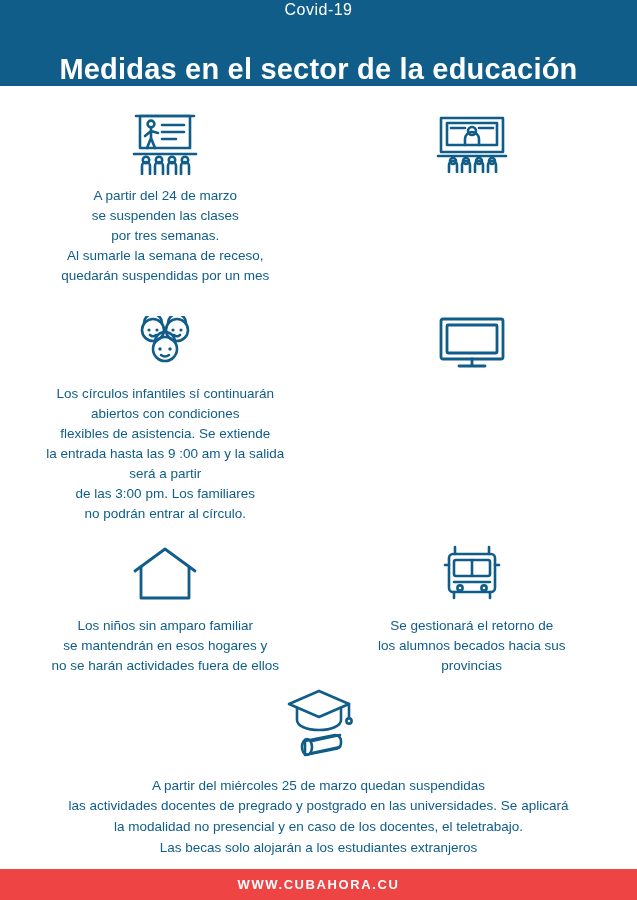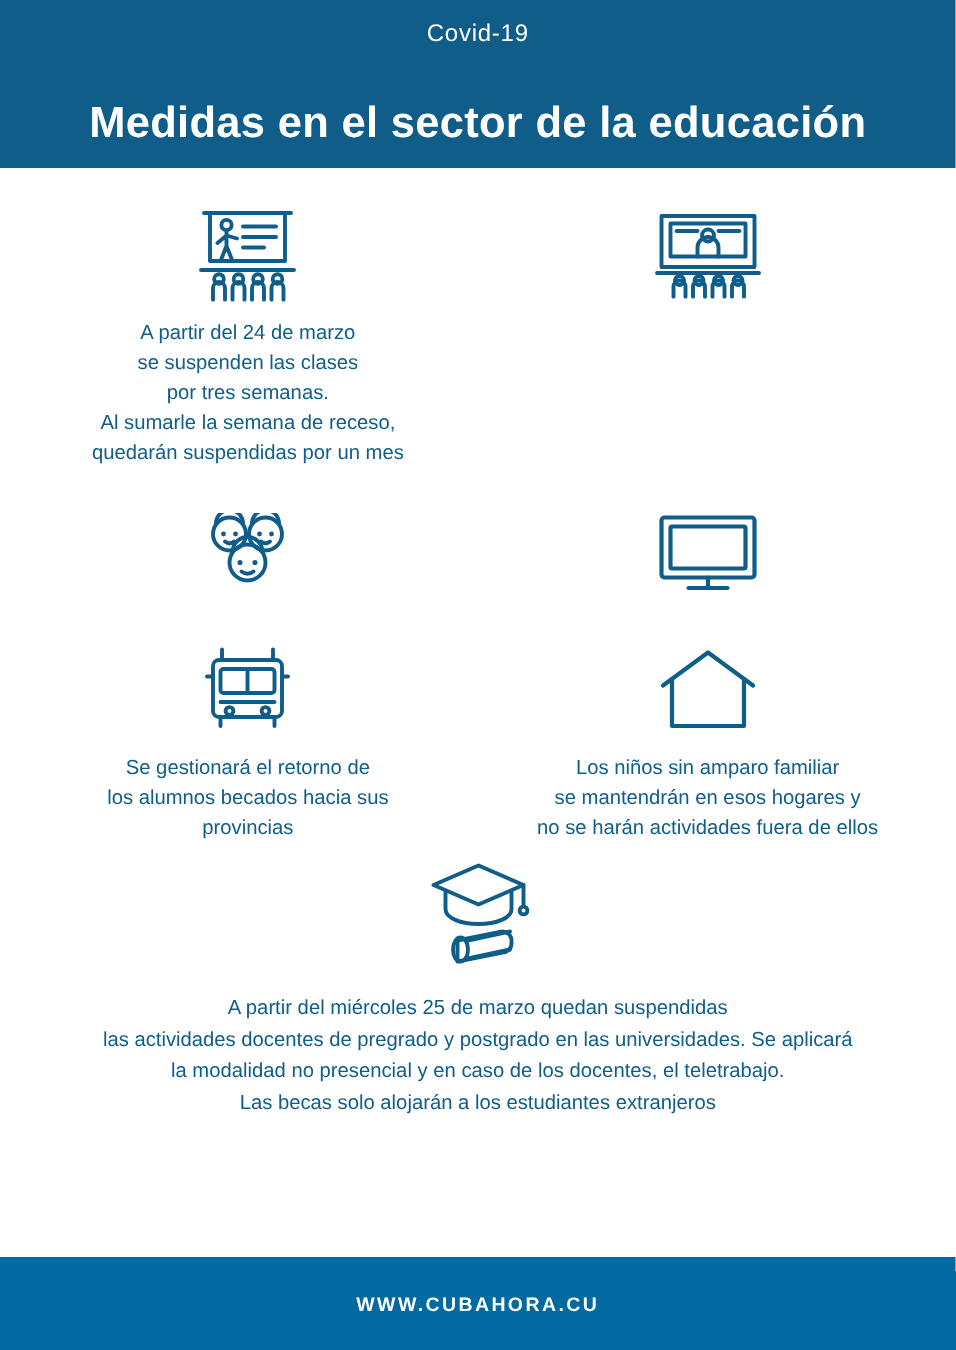--- a/index.html
+++ b/index.html
@@ -94,21 +94,21 @@
     line-height: 1.55;
     color: #0f5d88;
     white-space: pre-line;
     padding: 0 20px;
   }
   
   .row-gap-1 .cell { padding-bottom: 6px; }
   .spacer-sm { height: 10px; }
   
   .footer {
-    background: #0369a1;
+    background: #ef4444;
     height: 62px;
     display: flex;
     align-items: center;
     justify-content: center;
   }
   .footer .url {
     color: #ffffff;
     font-size: 13px;
     letter-spacing: 1.6px;
     font-weight: bold;
@@ -197,37 +197,56 @@
             <circle cx="44" cy="14" r="1.6" fill="#0f5d88" stroke="none"></circle>
             <circle cx="52" cy="14" r="1.6" fill="#0f5d88" stroke="none"></circle>
             <path d="M45 19 q3 2.5 6 0"></path>
             <circle cx="36" cy="33" r="12"></circle>
             <path d="M26 26 a8.5 8.5 0 0 1 20 0"></path>
             <circle cx="31" cy="33" r="1.7" fill="#0f5d88" stroke="none"></circle>
             <circle cx="41" cy="33" r="1.7" fill="#0f5d88" stroke="none"></circle>
             <path d="M32 39 q4 3 8 0"></path>
           </svg>
         </div>
+        <div class="cell-text">Los círculos infantiles sí continuarán
+abiertos con condiciones
+flexibles de asistencia. Se extiende
+la entrada hasta las 9 :00 am y la salida
+será a partir
+de las 3:00 pm. Los familiares
+no podrán entrar al círculo.</div>
       </div>
 
       <div class="cell">
         <div class="icon-wrap">
           <svg width="70" height="54" viewBox="0 0 70 54" fill="none" stroke="#0f5d88" stroke-width="2.8" stroke-linecap="round" stroke-linejoin="round">
             <rect x="4" y="4" width="62" height="40" rx="2"></rect>
             <rect x="10" y="10" width="50" height="28" rx="1"></rect>
             <line x1="35" y1="44" x2="35" y2="50"></line>
             <line x1="22" y1="51" x2="48" y2="51"></line>
           </svg>
         </div>
       </div>
     </div>
 
     <div class="spacer-sm"></div>
 
     <div class="grid">
+
+      <div class="cell">
+        <div class="icon-wrap">
+          <svg width="72" height="58" viewBox="0 0 72 58" fill="none" stroke="#0f5d88" stroke-width="2.8" stroke-linecap="round" stroke-linejoin="round">
+            <path d="M6 26 L36 4 L66 26"></path>
+            <path d="M12 22 V53 h48 V22"></path>
+          </svg>
+        </div>
+        <div class="cell-text">Los niños sin amparo familiar
+se mantendrán en esos hogares y
+no se harán actividades fuera de ellos</div>
+      </div>
 
       <div class="cell">
         <div class="icon-wrap">
           <svg width="62" height="62" viewBox="0 0 62 62" fill="none" stroke="#0f5d88" stroke-width="2.6" stroke-linecap="round" stroke-linejoin="round">
             <line x1="14" y1="4" x2="14" y2="11"></line>
             <line x1="48" y1="4" x2="48" y2="11"></line>
             <rect x="8" y="11" width="46" height="38" rx="4"></rect>
             <rect x="13" y="17" width="36" height="16" rx="2"></rect>
             <line x1="31" y1="17" x2="31" y2="33"></line>
             <line x1="13" y1="39" x2="49" y2="39"></line>
@@ -235,32 +254,20 @@
             <circle cx="43" cy="45" r="2.6"></circle>
             <path d="M13 49 v6 M49 49 v6"></path>
             <line x1="4" y1="22" x2="8" y2="22"></line>
             <line x1="54" y1="22" x2="58" y2="22"></line>
           </svg>
         </div>
         <div class="cell-text">Se gestionará el retorno de
 los alumnos becados hacia sus
 provincias</div>
       </div>
-
-      <div class="cell">
-        <div class="icon-wrap">
-          <svg width="72" height="58" viewBox="0 0 72 58" fill="none" stroke="#0f5d88" stroke-width="2.8" stroke-linecap="round" stroke-linejoin="round">
-            <path d="M6 26 L36 4 L66 26"></path>
-            <path d="M12 22 V53 h48 V22"></path>
-          </svg>
-        </div>
-        <div class="cell-text">Los niños sin amparo familiar
-se mantendrán en esos hogares y
-no se harán actividades fuera de ellos</div>
-      </div>
     </div>
 
     <div class="full-cell">
       <div class="icon-wrap">
         <svg width="80" height="80" viewBox="0 0 80 80" fill="none" stroke="#0f5d88" stroke-width="2.6" stroke-linecap="round" stroke-linejoin="round">
           <path d="M40 6 L70 19 L40 32 L10 19 Z"></path>
           <path d="M18 23 v12 c0 6 10 10 22 10 s22 -4 22 -10 V23"></path>
           <path d="M70 19 v14"></path>
           <circle cx="70" cy="36" r="2.6"></circle>
           <path d="M28 48 l30 -6 a6 6 0 0 1 6 6 l0 2 a6 6 0 0 1 -6 6 l-30 6 Z" transform="translate(-2,8)"></path>

